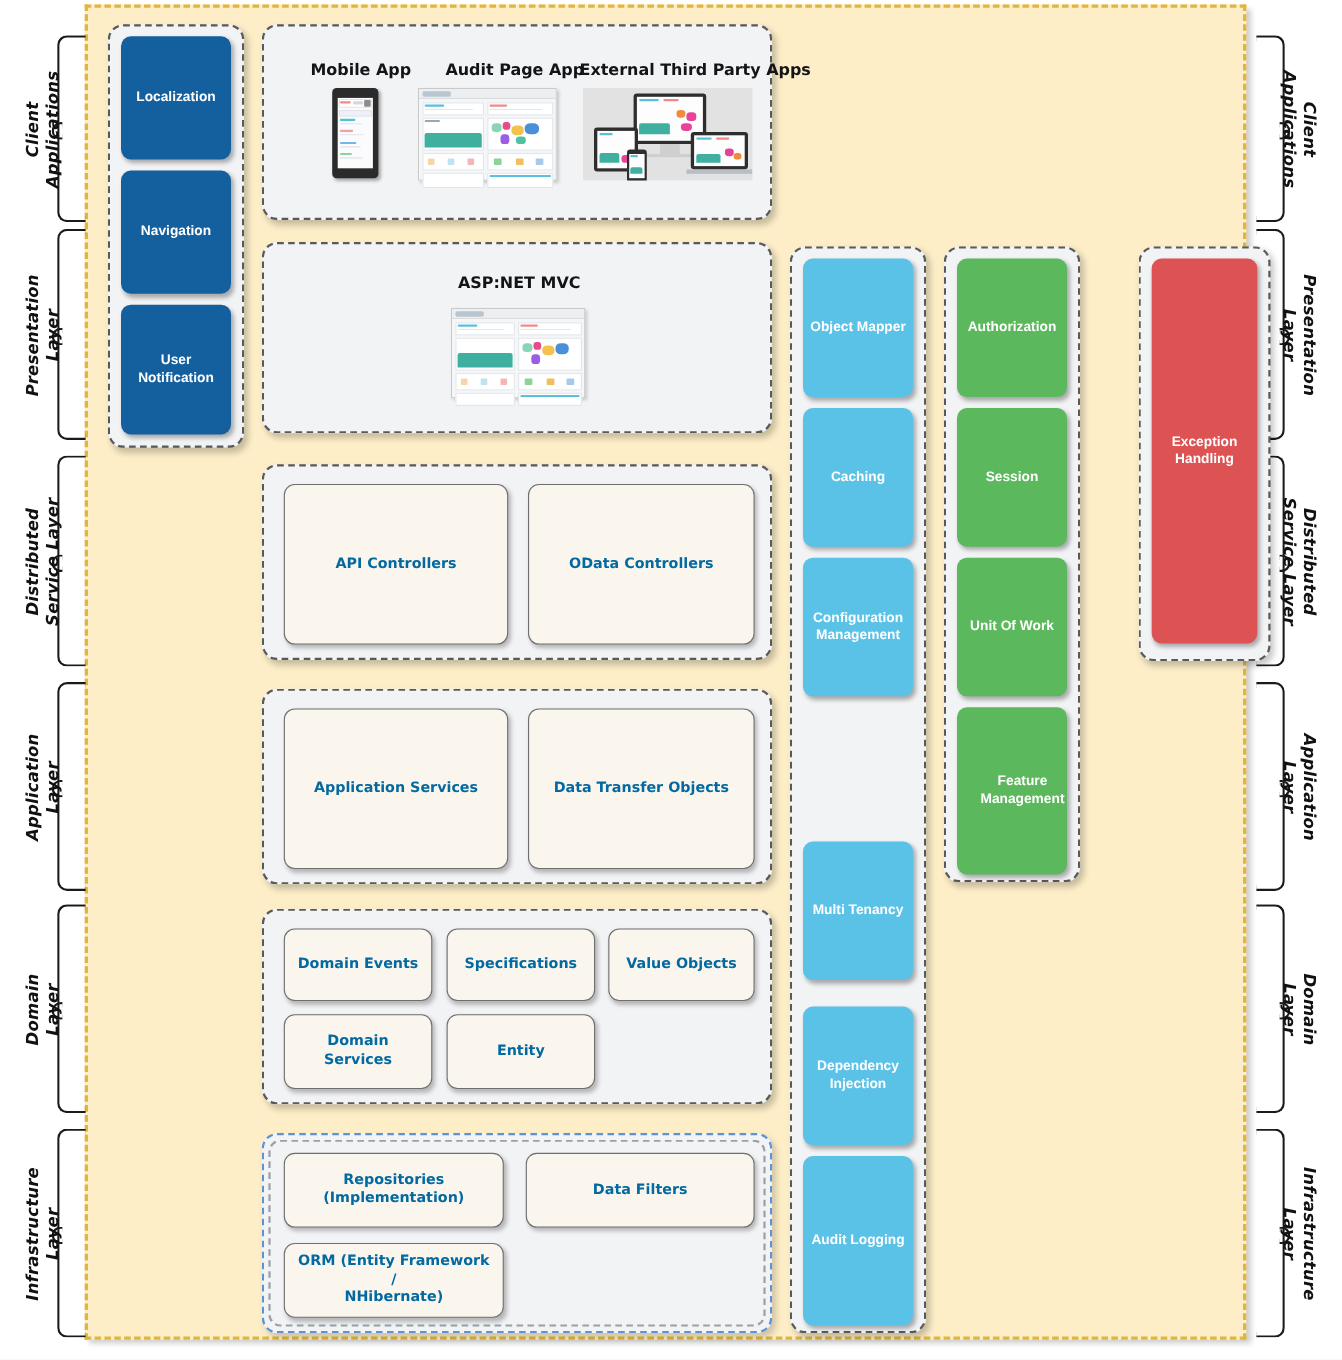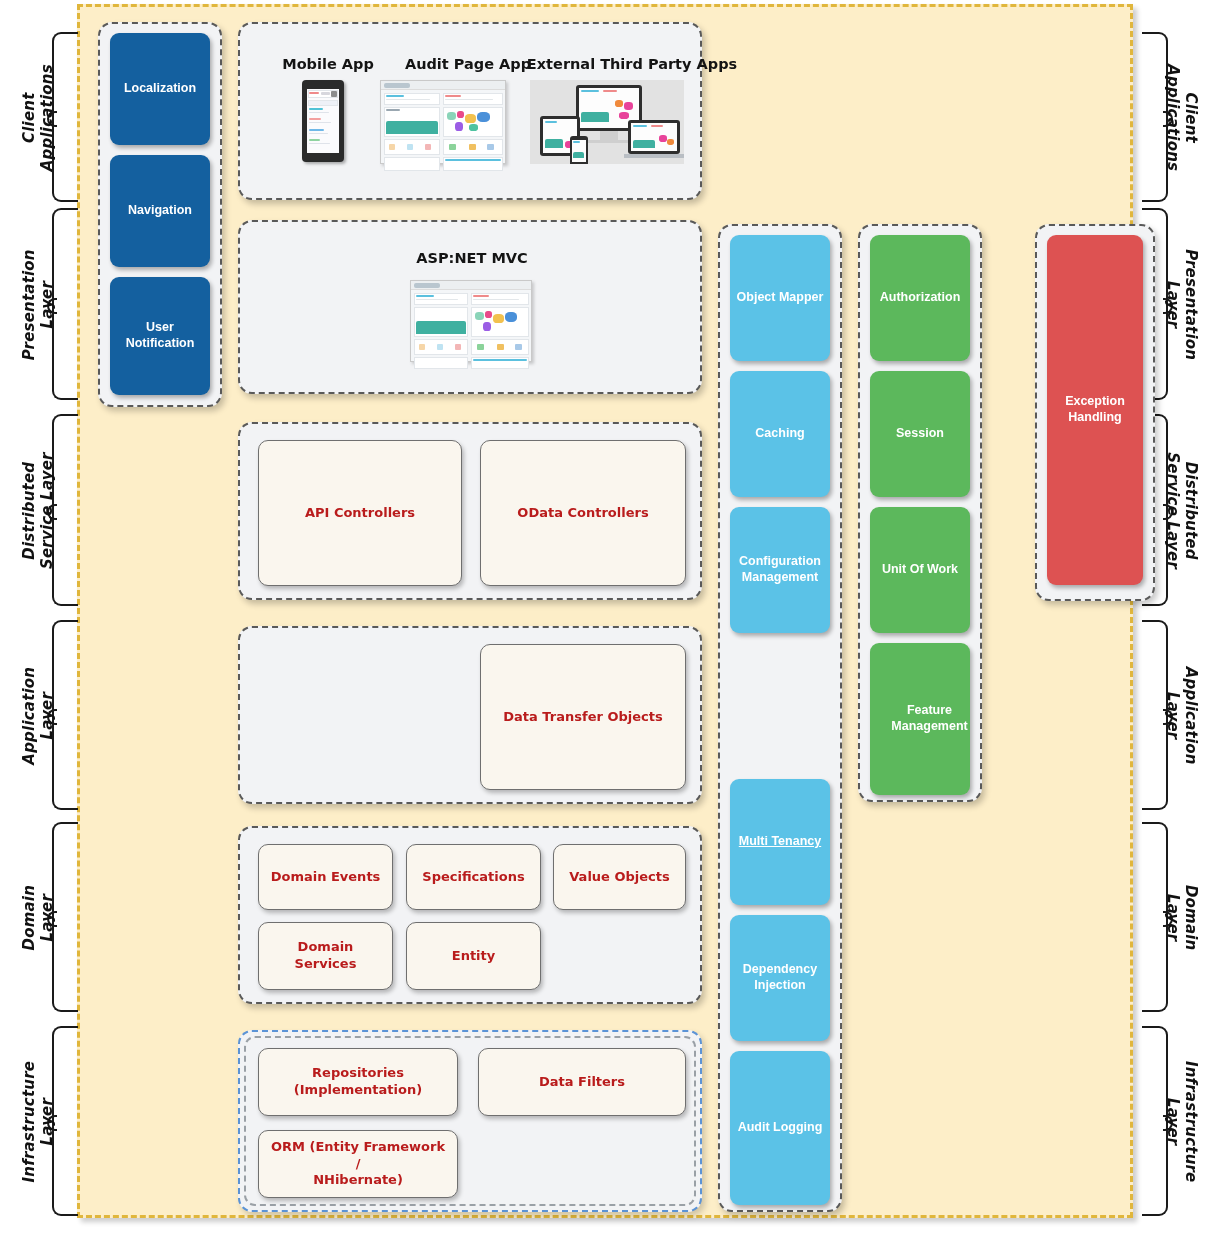--- a/index.html
+++ b/index.html
@@ -69,21 +69,21 @@
   .chip.blue { background:#14609f; }
   .chip.cyan { background:#5bc2e7; }
   .chip.green{ background:#5cb85c; }
   .chip.red  { background:#dd5252; }
 
   
   .box{
     position:absolute; background:#faf6ee;
     border:1px solid #6f6f6f; border-radius:10px;
     display:flex; align-items:center; justify-content:center; text-align:center;
-    color:#b91c1c; font-size:13px; font-weight:700; line-height:1.3;
+    color:#0369a1; font-size:13px; font-weight:700; line-height:1.3;
     white-space:pre-line; padding:4px 8px;
     box-shadow:2px 3px 4px rgba(0,0,0,.25);
     font-family:"DejaVu Sans", sans-serif;
   }
 
   .section-title{
     position:absolute; text-align:center; color:#141414;
     font-family:"DejaVu Sans", sans-serif;
     font-size:14.5px; font-weight:700; white-space:nowrap;
   }
@@ -309,20 +309,21 @@
     </div>
   </div>
 </div>
 
 <div class="group" style="left:238px; top:422px; width:464px; height:178px;">
   <div class="box" style="left:18px; top:16px; width:204px; height:146px;">API Controllers</div>
   <div class="box" style="left:240px; top:16px; width:206px; height:146px;">OData Controllers</div>
 </div>
 
 <div class="group" style="left:238px; top:626px; width:464px; height:178px;">
+  <div class="box" style="left:18px; top:16px; width:204px; height:146px;">Application Services</div>
   <div class="box" style="left:240px; top:16px; width:206px; height:146px;">Data Transfer Objects</div>
 </div>
 
 <div class="group" style="left:238px; top:826px; width:464px; height:178px;">
   <div class="box" style="left:18px; top:16px; width:135px; height:66px;">Domain Events</div>
   <div class="box" style="left:166px; top:16px; width:135px; height:66px;">Specifications</div>
   <div class="box" style="left:313px; top:16px; width:133px; height:66px;">Value Objects</div>
   <div class="box" style="left:18px; top:94px; width:135px; height:68px;">Domain Services</div>
   <div class="box" style="left:166px; top:94px; width:135px; height:68px;">Entity</div>
 </div>
@@ -333,21 +334,21 @@
   <div class="box" style="left:238px; top:16px; width:208px; height:68px;">Data Filters</div>
   <div class="box" style="left:18px; top:98px; width:200px; height:68px;">ORM (Entity Framework /
 NHibernate)</div>
 </div>
 
 <div class="group" style="left:718px; top:224px; width:124px; height:988px;">
   <div class="chip cyan" style="left:10px; top:9px;   width:100px; height:126px;">Object Mapper</div>
   <div class="chip cyan" style="left:10px; top:145px; width:100px; height:126px;">Caching</div>
   <div class="chip cyan" style="left:10px; top:281px; width:100px; height:126px;">Configuration
 Management</div>
-  <div class="chip cyan" style="left:10px; top:553px; width:100px; height:126px;text-decoration:underline;">Multi Tenancy</div>
+  <div class="chip cyan" style="left:10px; top:539px; width:100px; height:126px;">Multi Tenancy</div>
   <div class="chip cyan" style="left:10px; top:689px; width:100px; height:126px;">Dependency
 Injection</div>
   <div class="chip cyan" style="left:10px; top:825px; width:100px; height:154px;">Audit Logging</div>
 </div>
 
 <div class="group" style="left:858px; top:224px; width:124px; height:578px;">
   <div class="chip green" style="left:10px; top:9px;   width:100px; height:126px;">Authorization</div>
   <div class="chip green" style="left:10px; top:145px; width:100px; height:126px;">Session</div>
   <div class="chip green" style="left:10px; top:281px; width:100px; height:126px;">Unit Of Work</div>
   <div class="chip green" style="left:10px; top:417px; width:100px; height:152px;padding-left:25px;">Feature

